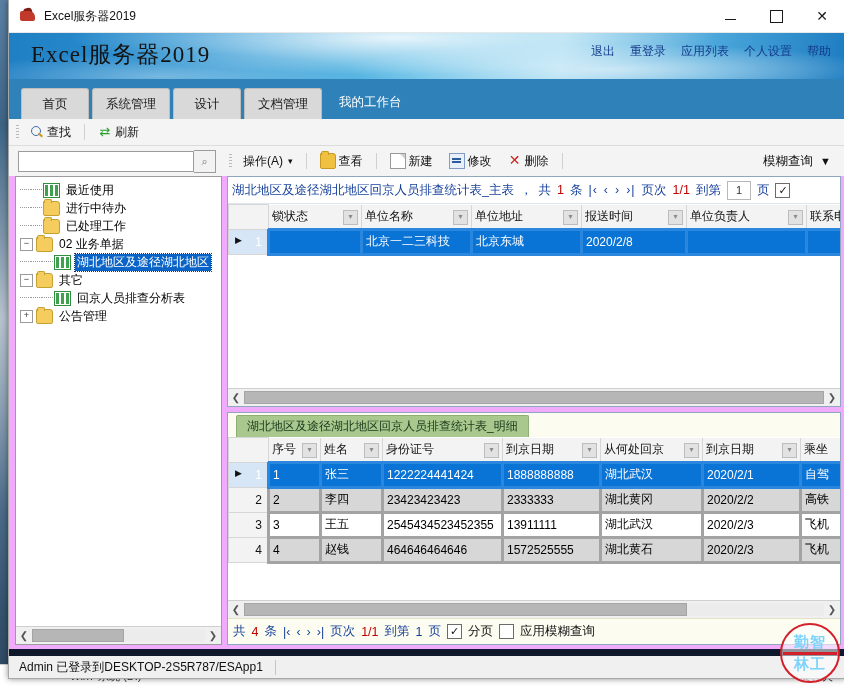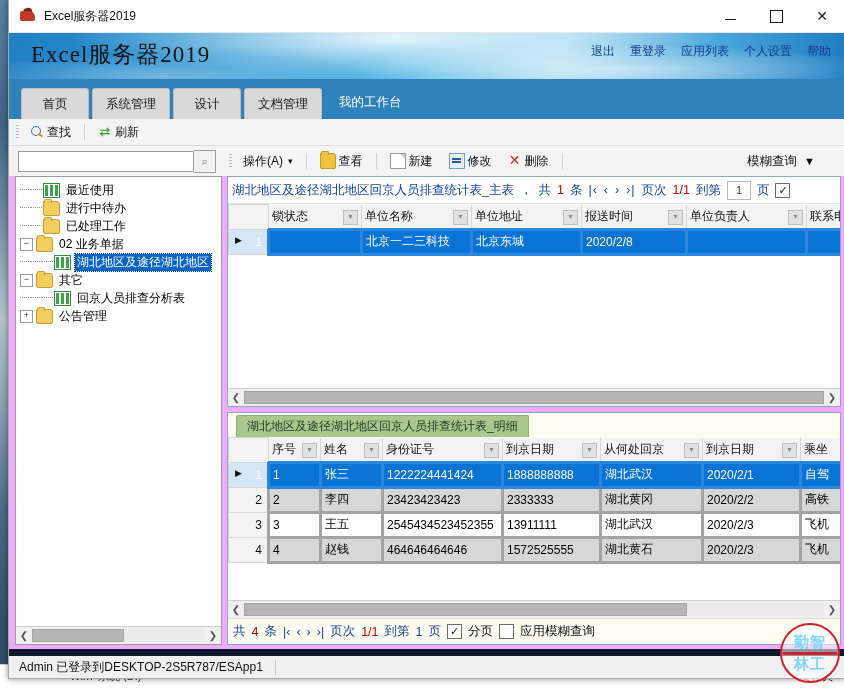--- a/index.html
+++ b/index.html
@@ -74,21 +74,21 @@
   .ico-edit::after{content:"";position:absolute;left:2px;top:4px;width:9px;height:1.5px;background:#2c5d9b;box-shadow:0 3px 0 #2c5d9b;}
   .ico-del{color:#cc2222;font-size:14px;font-weight:bold;line-height:13px;text-align:center;}
   
   .row2{height:30px;flex:0 0 auto;display:flex;align-items:center;background:#f4f4f4;}
   .searchwrap{width:198px;margin-left:9px;display:flex;align-items:center;flex:0 0 auto;}
   .searchwrap input{flex:1 1 auto;height:19px;border:1px solid #9c9c9c;font-size:12px;padding:0 3px;
      background:#fff;outline:none;font-family:inherit;}
   .searchbtn{width:21px;height:21px;border:1px solid #9c9c9c;border-left:none;background:#f2f2f2;
      display:flex;align-items:center;justify-content:center;color:#777;font-size:11px;}
   .opsbar{flex:1 1 auto;display:flex;align-items:center;height:26px;margin-left:6px;}
-  .fuzzy{margin-left:auto;margin-right:30px;display:flex;align-items:center;gap:7px;font-size:12.5px;color:#111;}
+  .fuzzy{margin-left:auto;margin-right:14px;display:flex;align-items:center;gap:7px;font-size:12.5px;color:#111;}
   
   .content{flex:1 1 auto;display:flex;min-height:0;padding:0 0 0 6px;gap:5px;}
   .treepanel{width:205px;flex:0 0 auto;display:flex;flex-direction:column;background:#fff;
      border:1px solid #9c9c9c;margin-bottom:4px;}
   .treebody{flex:1 1 auto;overflow:hidden;padding:4px 0 0 4px;}
   .tnode{display:flex;align-items:center;height:18px;font-size:12px;white-space:nowrap;position:relative;}
   .tnode .exp{width:11px;height:11px;border:1px solid #9a9a9a;background:#fff;font-size:9px;line-height:9px;
      text-align:center;color:#333;margin-right:2px;flex:0 0 auto;}
   .tnode .dots{width:11px;height:1px;border-top:1px dotted #999;flex:0 0 auto;}
   .tico{width:15px;height:13px;margin:0 4px 0 1px;position:relative;flex:0 0 auto;}

